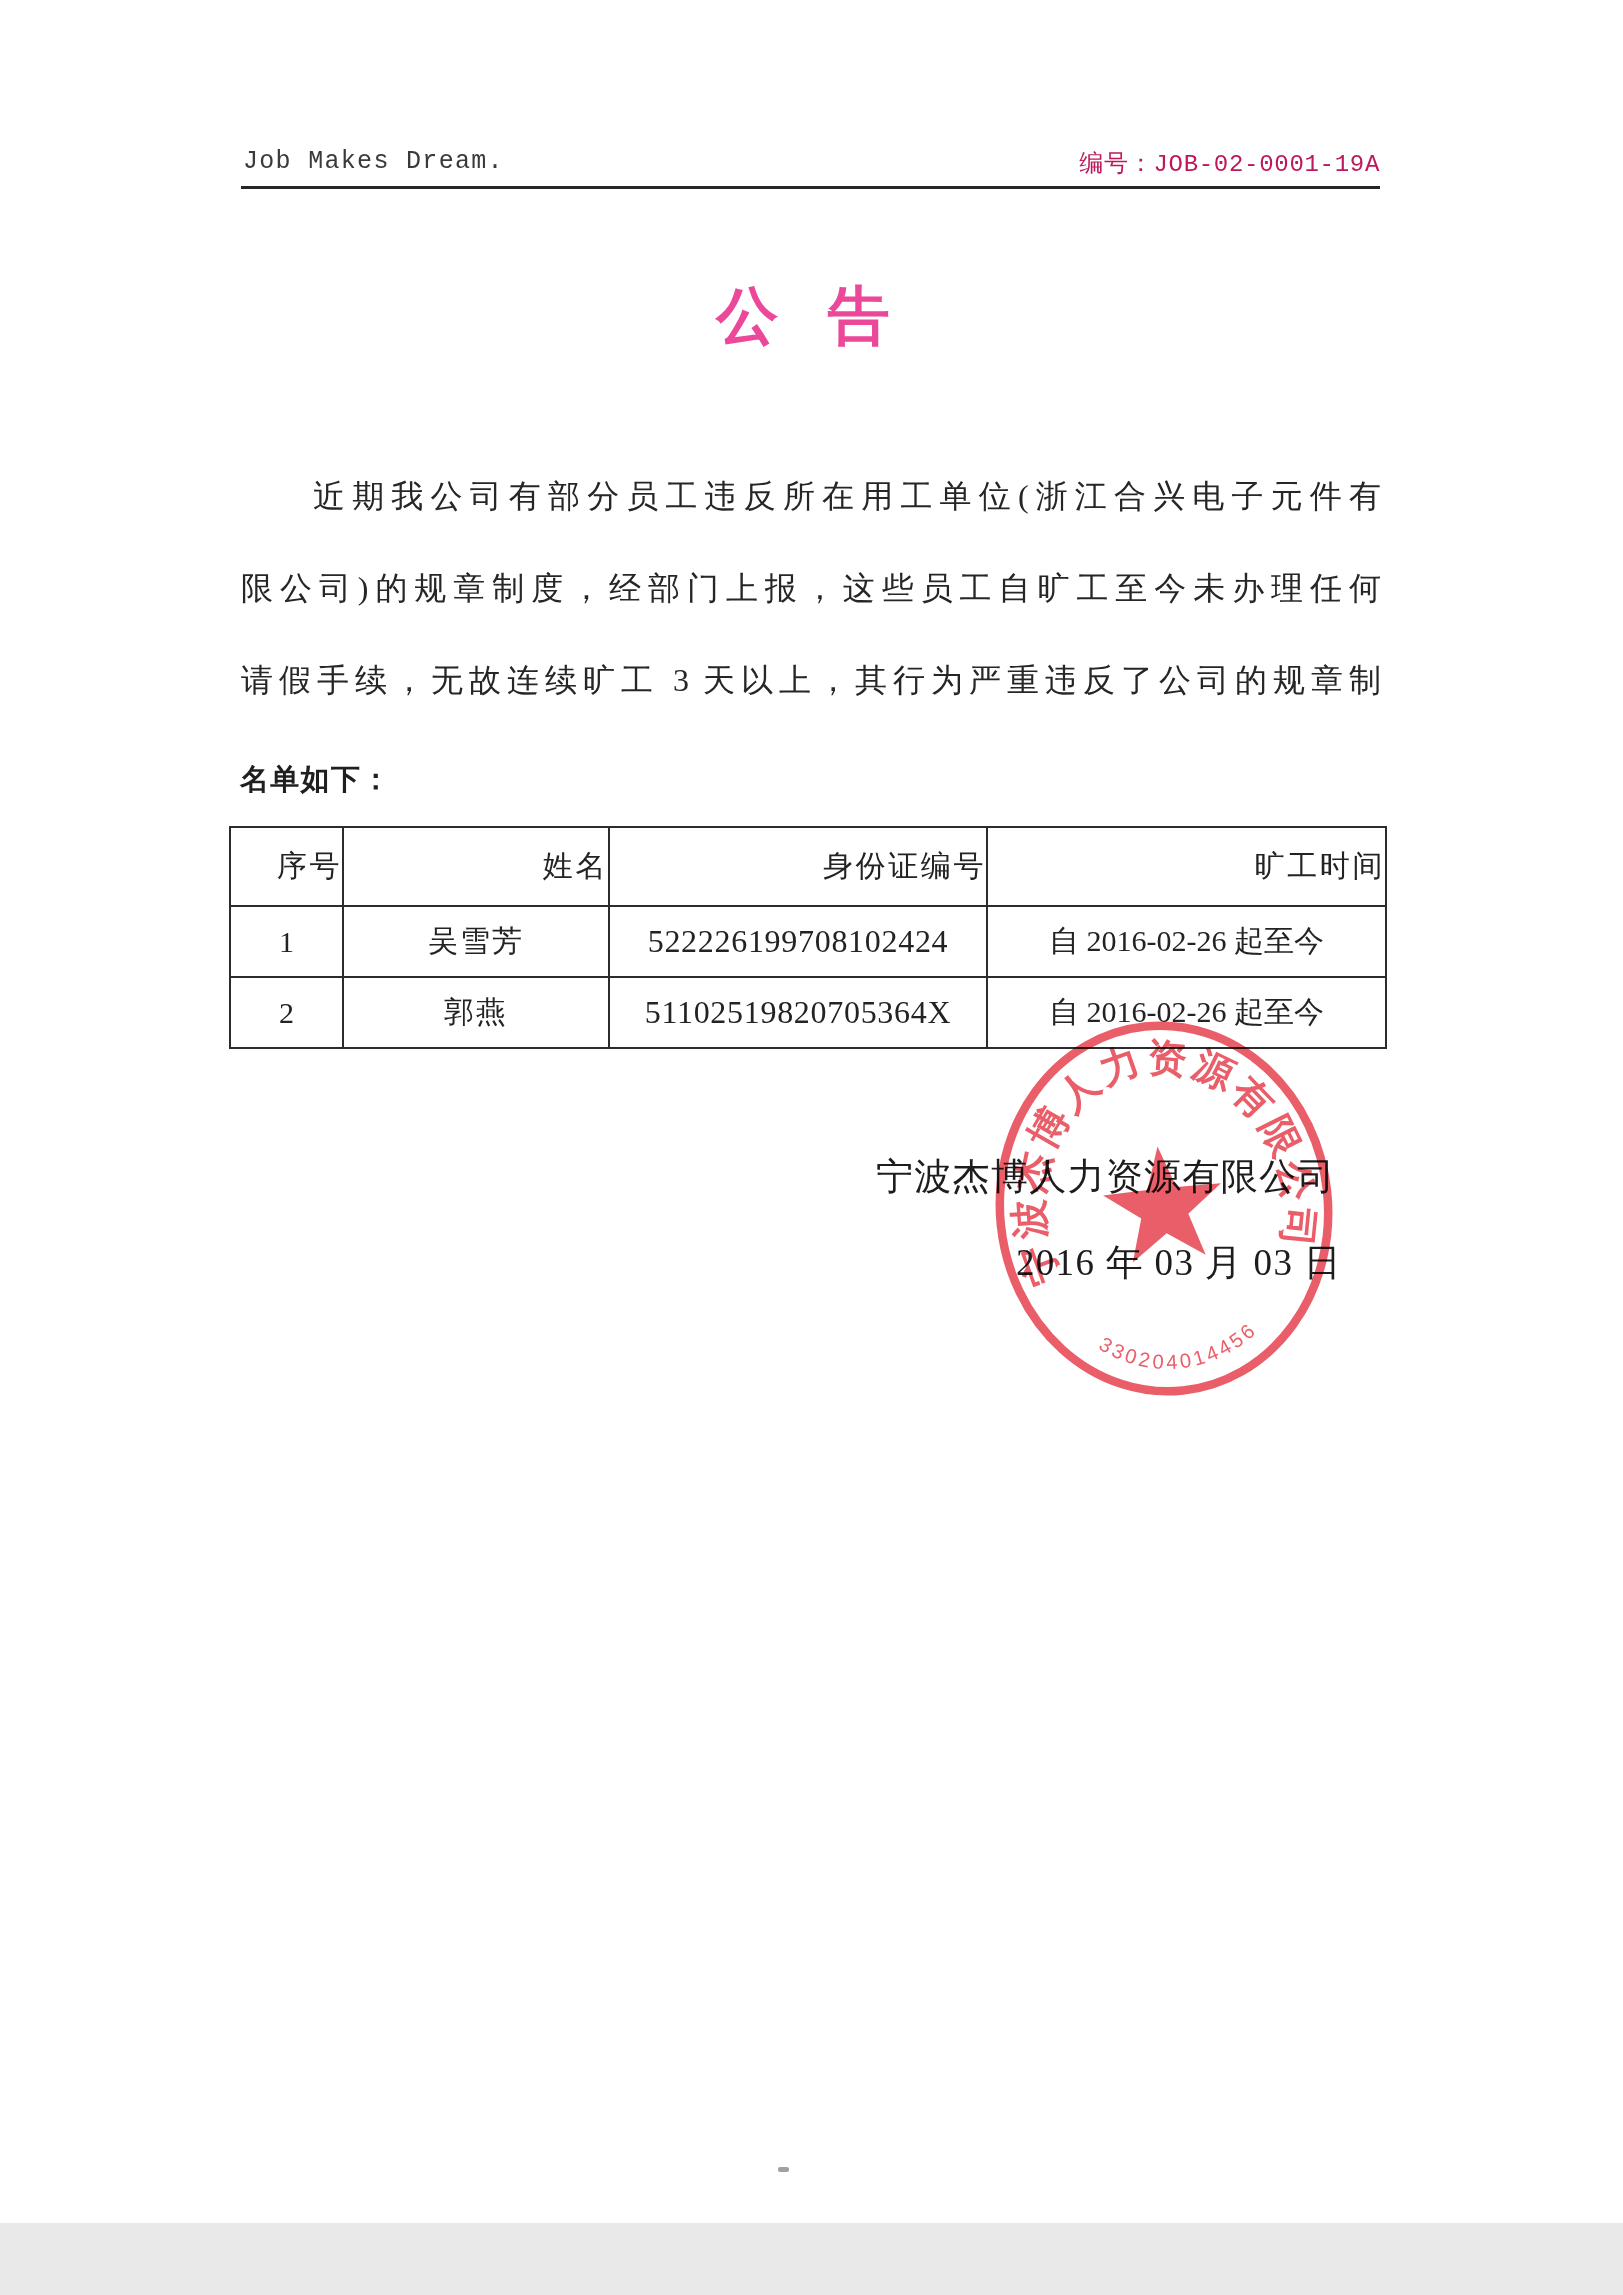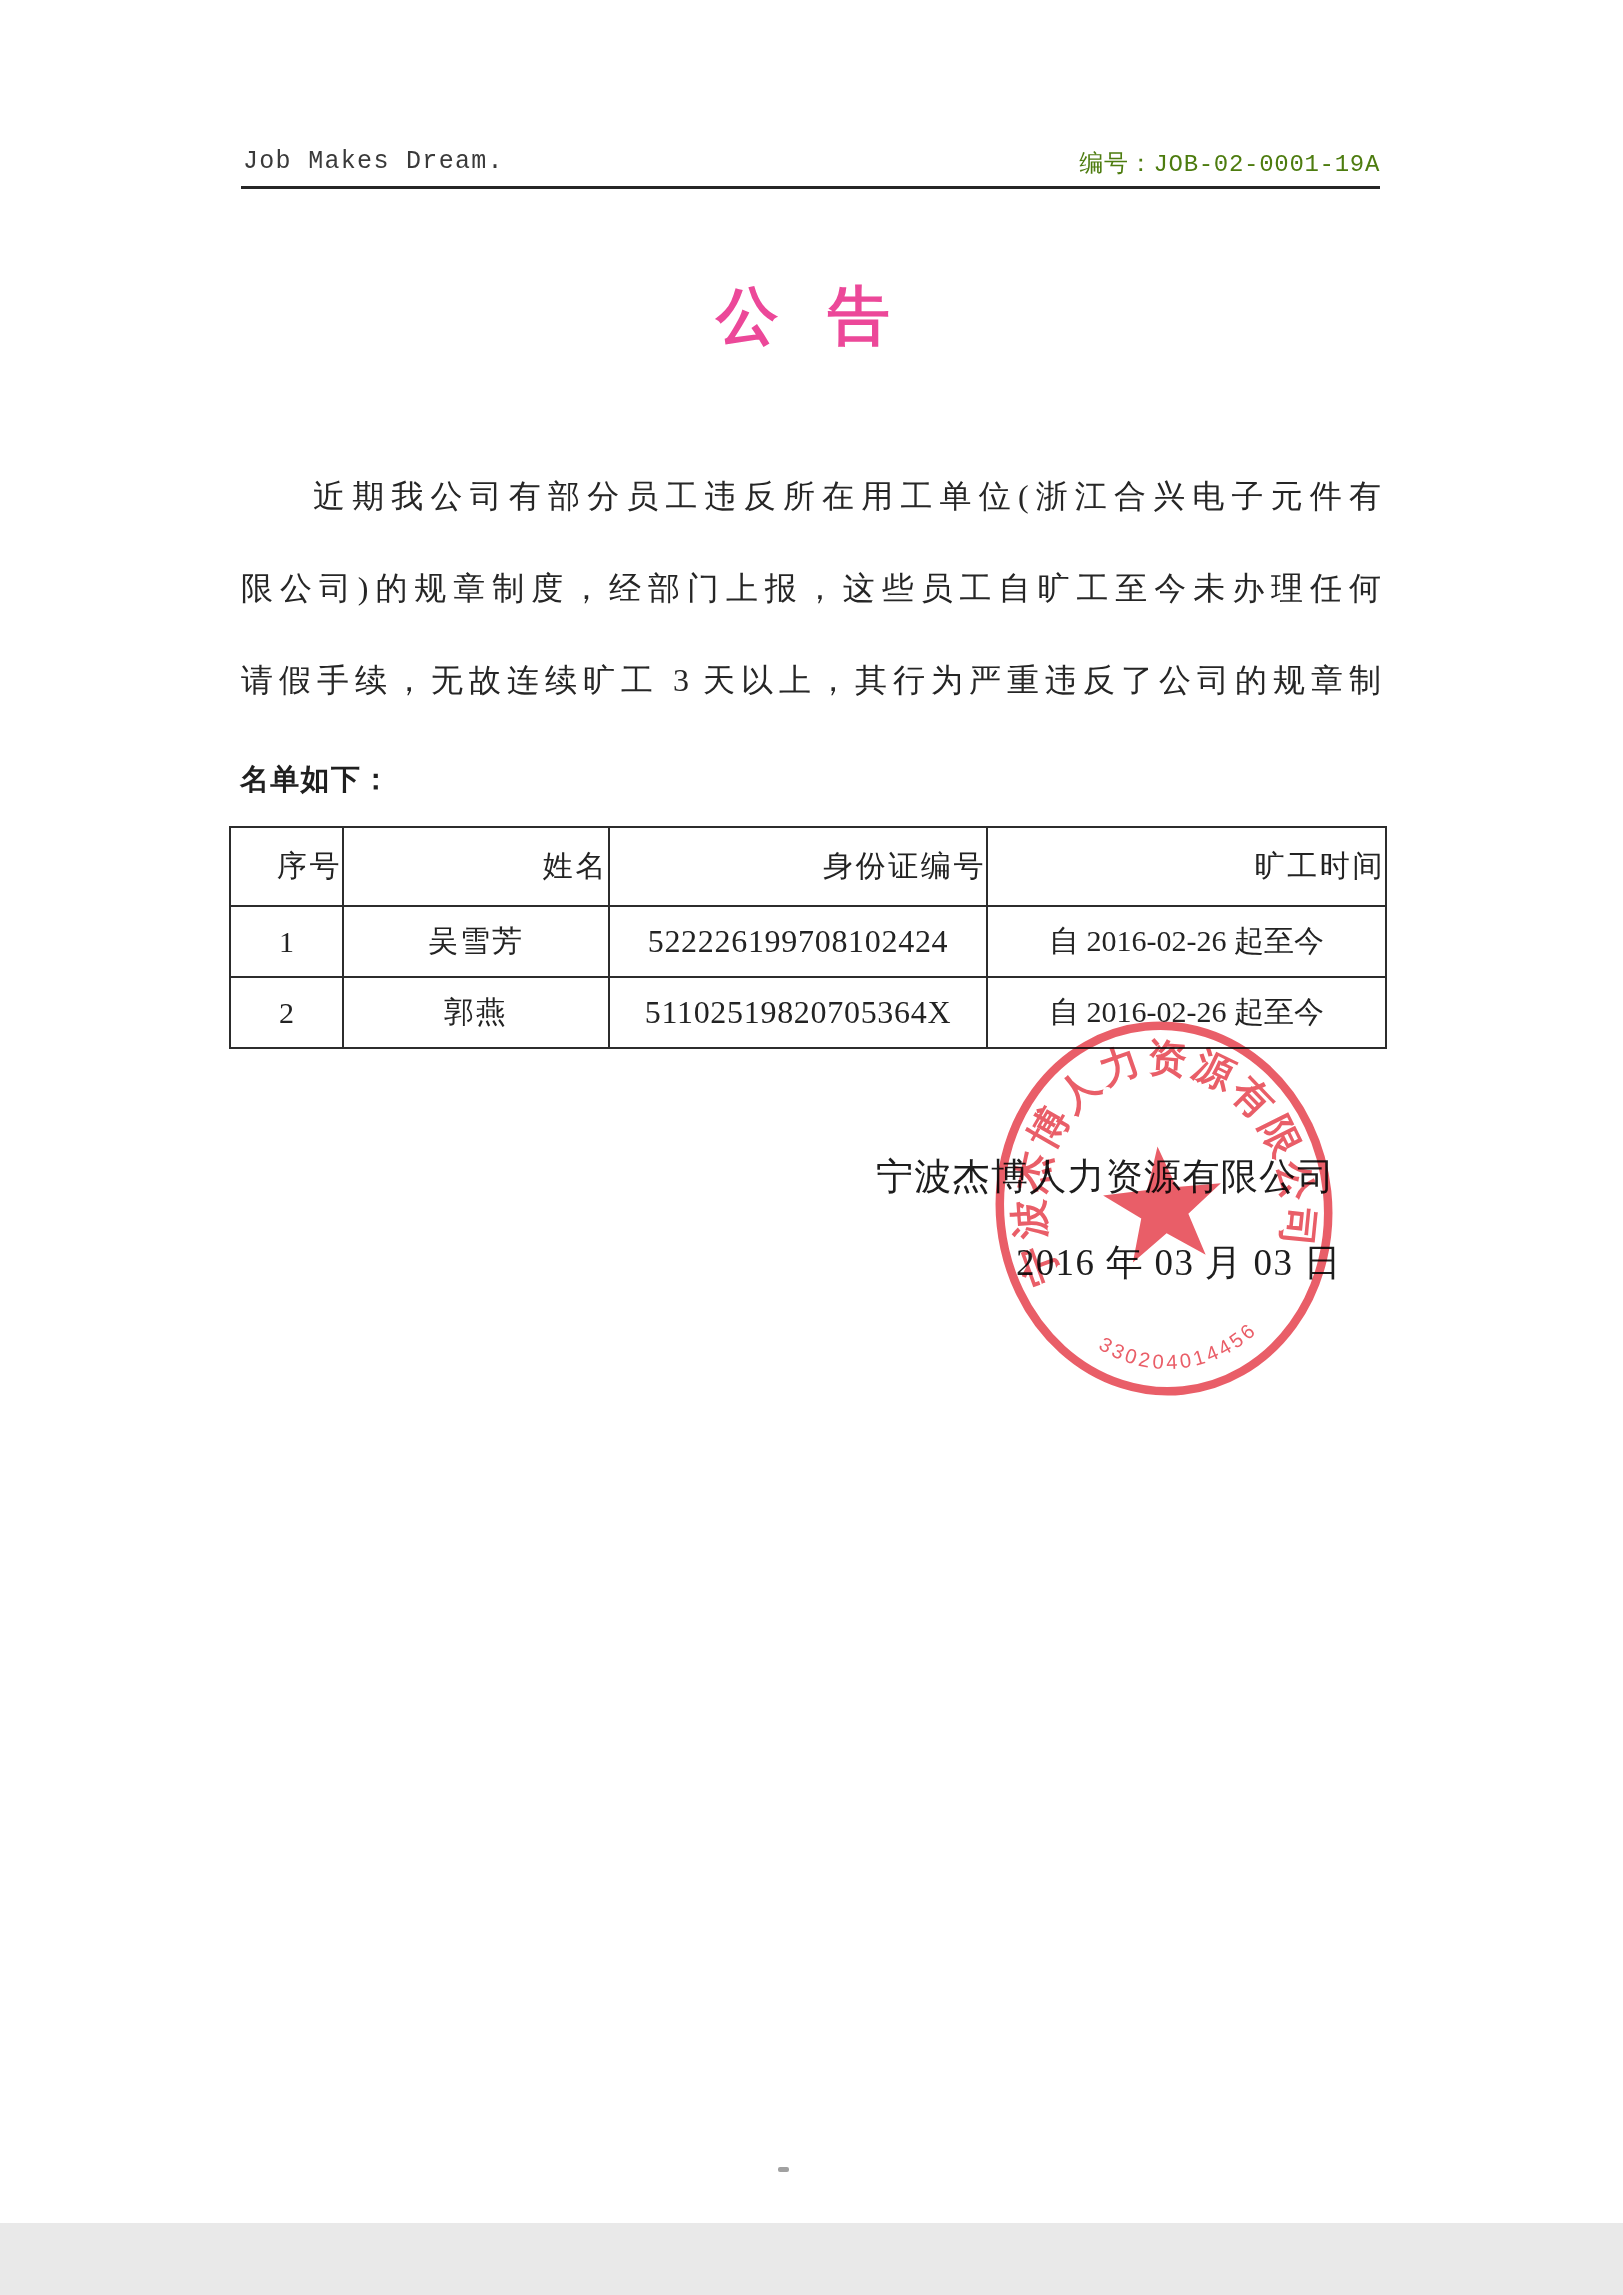--- a/index.html
+++ b/index.html
@@ -13,21 +13,21 @@
   }
   
   .header-slogan{
     position:absolute;left:243px;top:147px;
     font-family:"Liberation Mono","DejaVu Sans Mono",monospace;
     font-size:25px;color:#3a3a3a;letter-spacing:1.3px;white-space:nowrap;
   }
   .header-docno{
     position:absolute;right:243px;top:147px;
     font-family:"Liberation Mono","DejaVu Sans Mono",monospace;
-    font-size:24px;color:#4d7c0f;letter-spacing:0.7px;white-space:nowrap;
+    font-size:24px;color:#be185d;letter-spacing:0.7px;white-space:nowrap;
   }
   .header-rule{
     position:absolute;left:241px;top:186px;width:1139px;height:3.3px;
     background:#262626;
   }
   
   .doc-title{
     position:absolute;left:0;top:274px;width:1623px;margin:0;
     text-align:center;font-size:62px;font-weight:bold;
     letter-spacing:17px;color:#ec4899;

